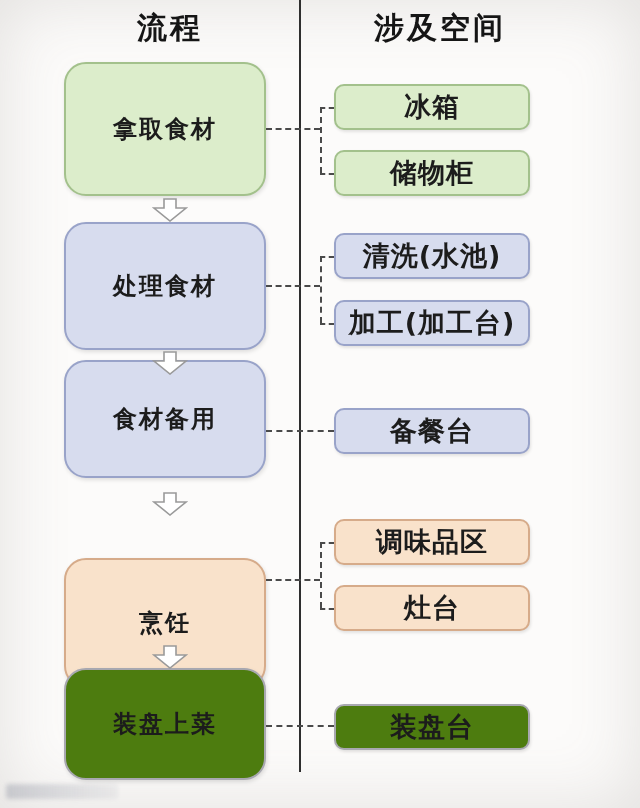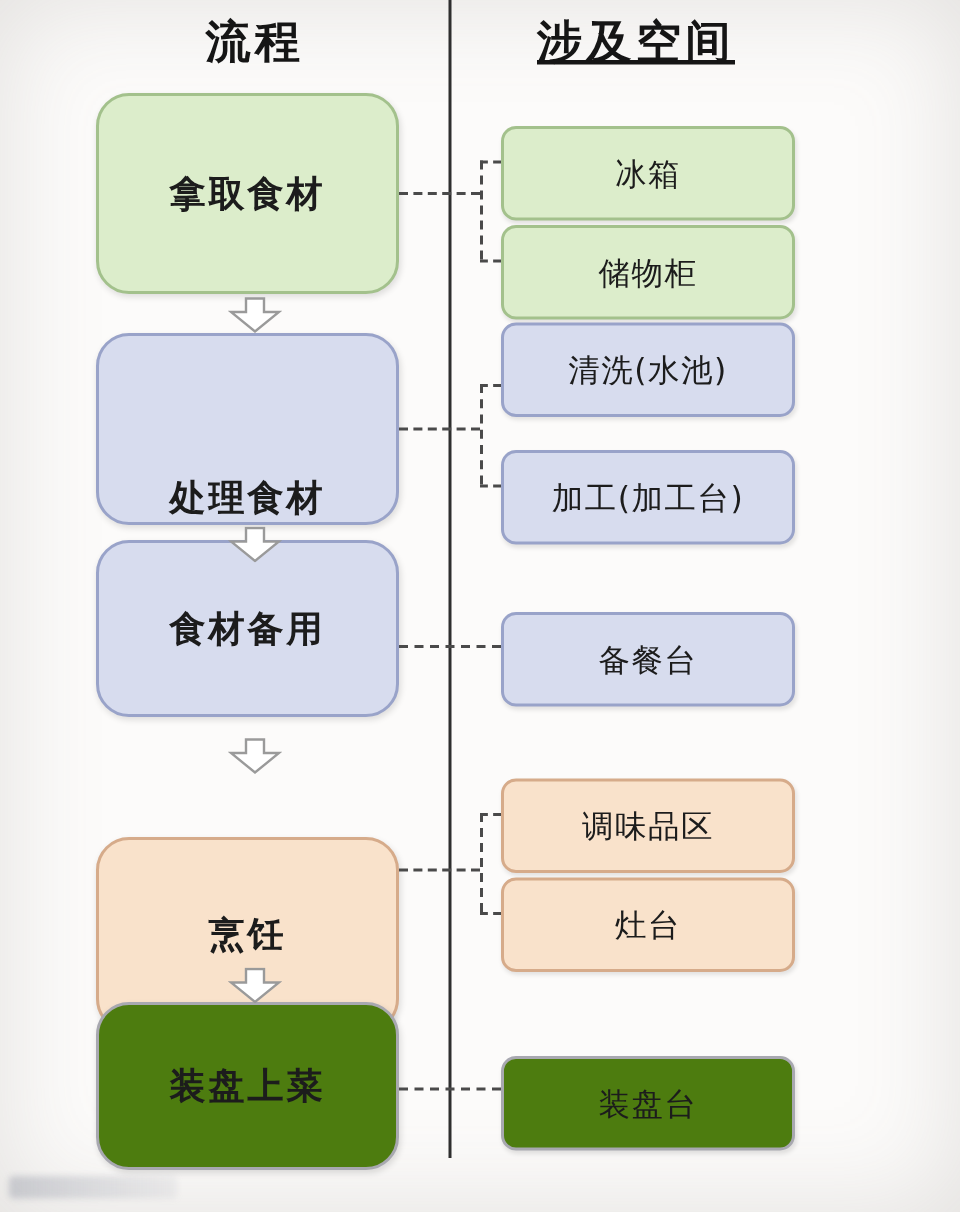--- a/index.html
+++ b/index.html
@@ -8,34 +8,34 @@
     position:relative; width:640px; height:808px; margin:0 auto;
     background:#fcfbfa; overflow:hidden;
     font-family:"DejaVu Sans","Liberation Sans",sans-serif;
     box-shadow: inset 0 0 70px rgba(110,105,100,0.18);
   }
   .title {
     position:absolute; top:8px; font-size:30px; font-weight:700;
     color:#151515; text-align:center; letter-spacing:3px;
   }
   .title-left  { left:40px;  width:260px; }
-  .title-right { left:294px; width:260px;text-decoration:underline; }
+  .title-right { left:310px; width:260px; }
   .divider { position:absolute; left:299px; top:0; width:2px; height:772px; background:#2e2e2e; }
 
   .flow-box {
     position:absolute; left:64px; width:202px; border-radius:22px;
     display:flex; align-items:center; justify-content:center;
     font-size:24px; font-weight:700; color:#1c1c1c;
     border:2px solid; box-shadow:1px 2px 4px rgba(0,0,0,0.12);
     letter-spacing:2px;
   }
   .space-box {
-    position:absolute; left:334px; width:196px; height:63px; border-radius:10px;
+    position:absolute; left:334px; width:196px; height:46px; border-radius:10px;
     display:flex; align-items:center; justify-content:center;
-    font-size:21px; font-weight:400; color:#1c1c1c;
+    font-size:27px; font-weight:700; color:#1c1c1c;
     border:2px solid; box-shadow:1px 2px 3px rgba(0,0,0,0.10);
     letter-spacing:1px;
   }
   .green  { background:#dcedcb; border-color:#a3c18c; }
   .blue   { background:#d7dcee; border-color:#99a3c9; }
   .orange { background:#f9e2cb; border-color:#d6ab8a;text-align:center; }
   .gray   { background:#4d7c0f; border-color:#a8a8b0; }
 
   .conn-h { position:absolute; height:0; border-top:2px dashed #4a4a4a; }
   .conn-v { position:absolute; width:0;  border-left:2px dashed #4a4a4a; }
@@ -54,21 +54,21 @@
 <div class="canvas">
 
   <div class="title title-left">流程</div>
   <div class="title title-right">涉及空间</div>
 
   <div class="divider"></div>
 
   <div class="flow-box green" style="top:62px;  height:134px;">
     <span>拿取食材</span>
   </div>
-  <div class="flow-box blue" style="top:222px; height:128px;align-items:flex-end;">
+  <div class="flow-box blue" style="top:222px; height:128px;">
     <span>处理食材</span>
   </div>
   <div class="flow-box blue" style="top:360px; height:118px;">
     <span>食材备用</span>
   </div>
   <div class="flow-box orange" style="top:514px; height:130px;margin-top:44px;">
     <span>烹饪</span>
   </div>
   <div class="flow-box gray" style="top:668px; height:112px;">
     <span>装盘上菜</span>
@@ -94,21 +94,21 @@
         <path d="M12 1 H24 V10 H34 L18 23 L2 10 H12 Z" fill="#ffffff" stroke="#9a9a9a" stroke-width="1.6"></path>
       </svg>
   </div>
 
   <div class="space-box green" style="top:84px;">
     <span>冰箱</span>
   </div>
   <div class="space-box green" style="top:150px;">
     <span>储物柜</span>
   </div>
-  <div class="space-box blue" style="top:215px;">
+  <div class="space-box blue" style="top:233px;">
     <span>清洗(水池)</span>
   </div>
   <div class="space-box blue" style="top:300px;">
     <span>加工(加工台)</span>
   </div>
   <div class="space-box blue" style="top:408px;">
     <span>备餐台</span>
   </div>
   <div class="space-box orange" style="top:519px;">
     <span>调味品区</span>

